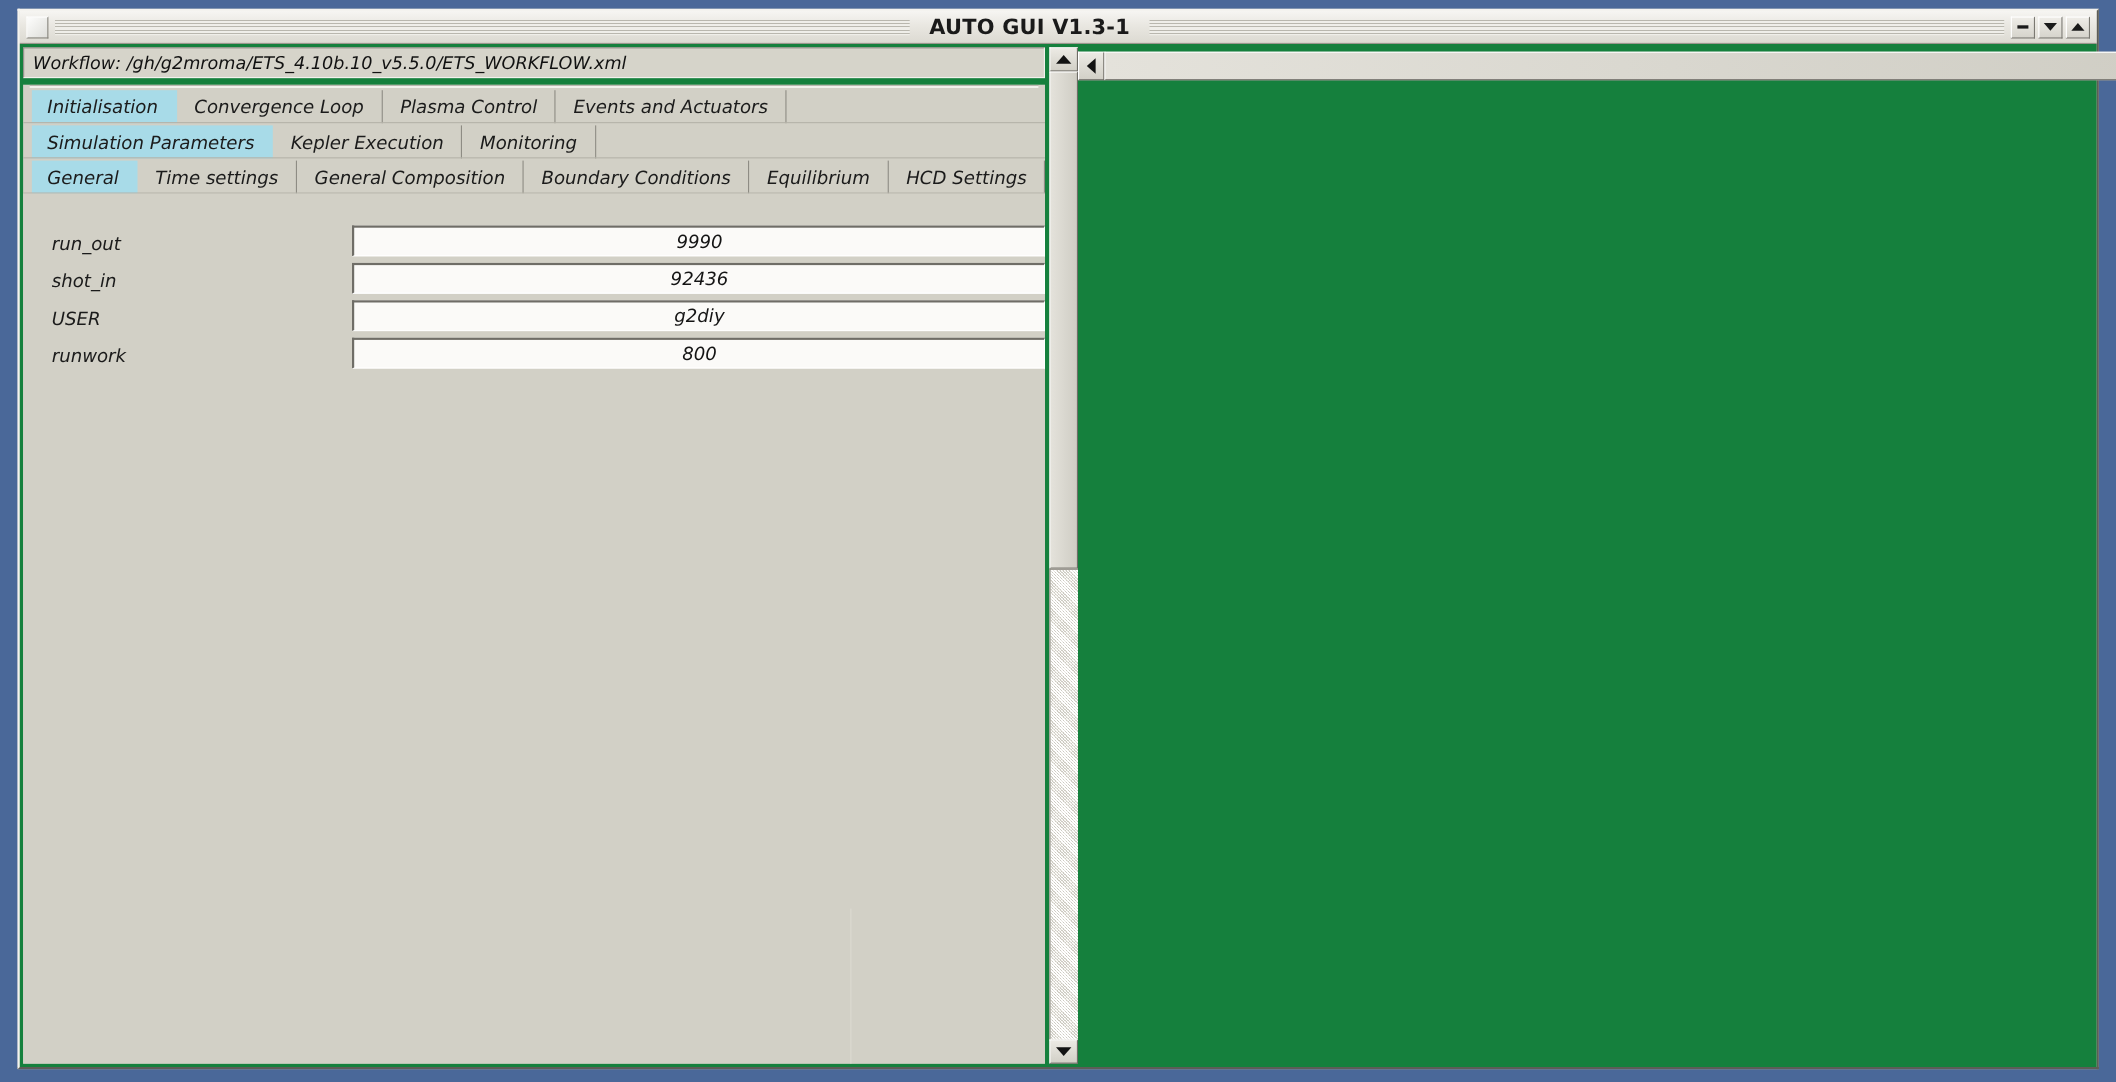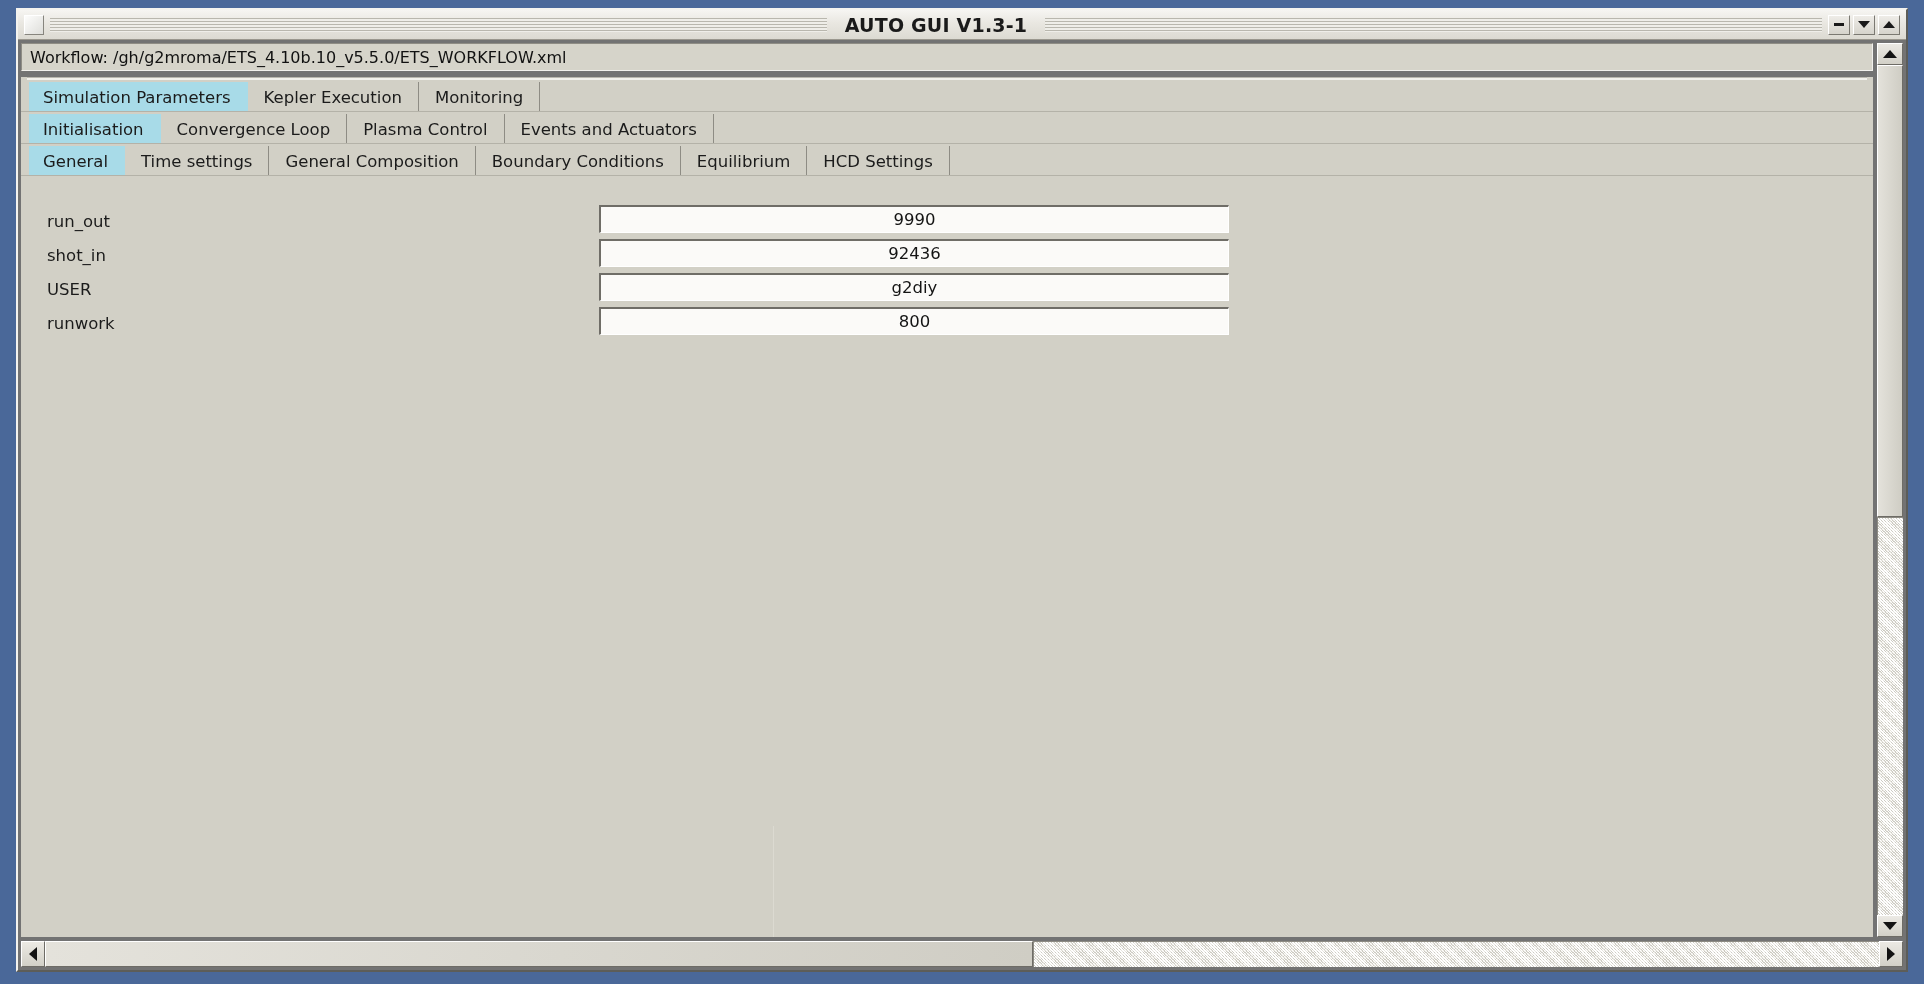--- a/index.html
+++ b/index.html
@@ -104,24 +104,25 @@
     width: 0; height: 0;
     border-left: 6px solid transparent;
     border-right: 6px solid transparent;
     border-bottom: 7px solid #1a1a1a;
   }
 
   
   #window-body {
     flex: 1 1 auto;
     display: flex;
-    flex-direction: column;
-    background: #737373;
+    flex-direction: row;
+    background: #15803d;
     padding: 3px;
     min-height: 0;
+    font-style: italic;
   }
 
   #content-row {
     flex: 1 1 auto;
     display: flex;
     flex-direction: row;
     min-height: 0;
   }
   #content-col {
     flex: 1 1 auto;
@@ -362,43 +363,43 @@
         <div id="content-col">
 
           <div id="workflow-bar">
             <span>Workflow: /gh/g2mroma/ETS_4.10b.10_v5.5.0/ETS_WORKFLOW.xml</span>
           </div>
 
           <div id="main-pane">
 
             <div class="tabrow-ridge"></div>
 
+            <div class="tabrow" id="tabrow-2">
+                <div class="tab selected first-selected">
+                  <span>Initialisation</span>
+                </div>
+                <div class="tab">
+                  <span>Convergence Loop</span>
+                </div>
+                <div class="tab">
+                  <span>Plasma Control</span>
+                </div>
+                <div class="tab">
+                  <span>Events and Actuators</span>
+                </div>
+              </div>
             <div class="tabrow" id="tabrow-1">
                 <div class="tab selected first-selected">
                   <span>Simulation Parameters</span>
                 </div>
                 <div class="tab">
                   <span>Kepler Execution</span>
                 </div>
                 <div class="tab">
                   <span>Monitoring</span>
-                </div>
-              </div>
-            <div class="tabrow" id="tabrow-2">
-                <div class="tab selected first-selected">
-                  <span>Initialisation</span>
-                </div>
-                <div class="tab">
-                  <span>Convergence Loop</span>
-                </div>
-                <div class="tab">
-                  <span>Plasma Control</span>
-                </div>
-                <div class="tab">
-                  <span>Events and Actuators</span>
                 </div>
               </div>
             <div class="tabrow" id="tabrow-3">
                 <div class="tab selected first-selected">
                   <span>General</span>
                 </div>
                 <div class="tab">
                   <span>Time settings</span>
                 </div>
                 <div class="tab">

